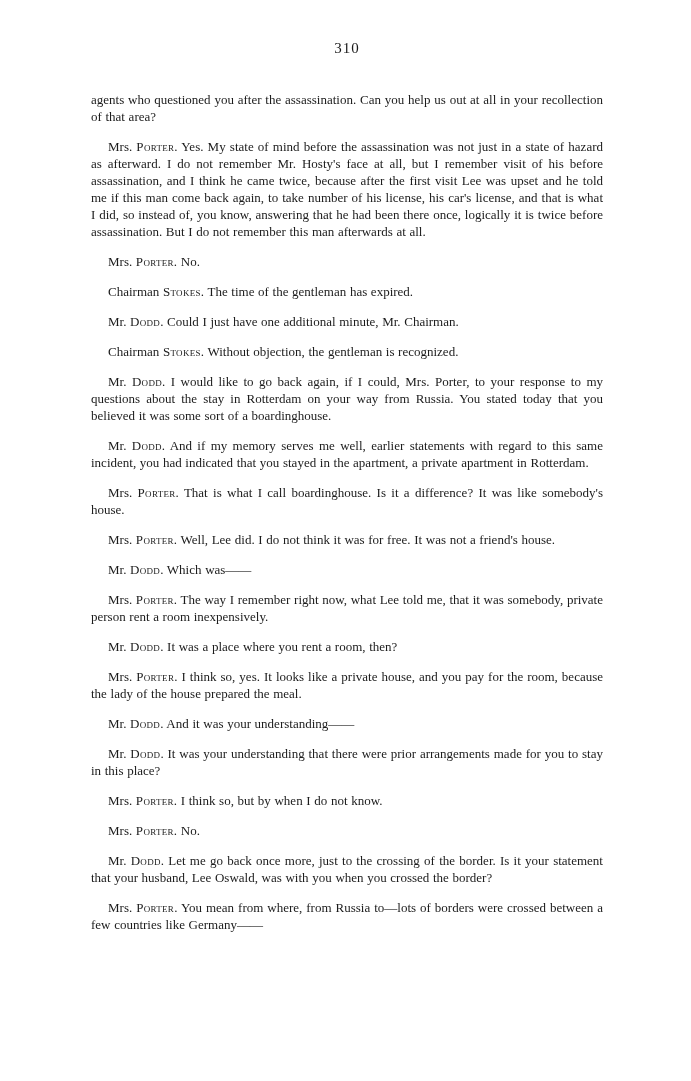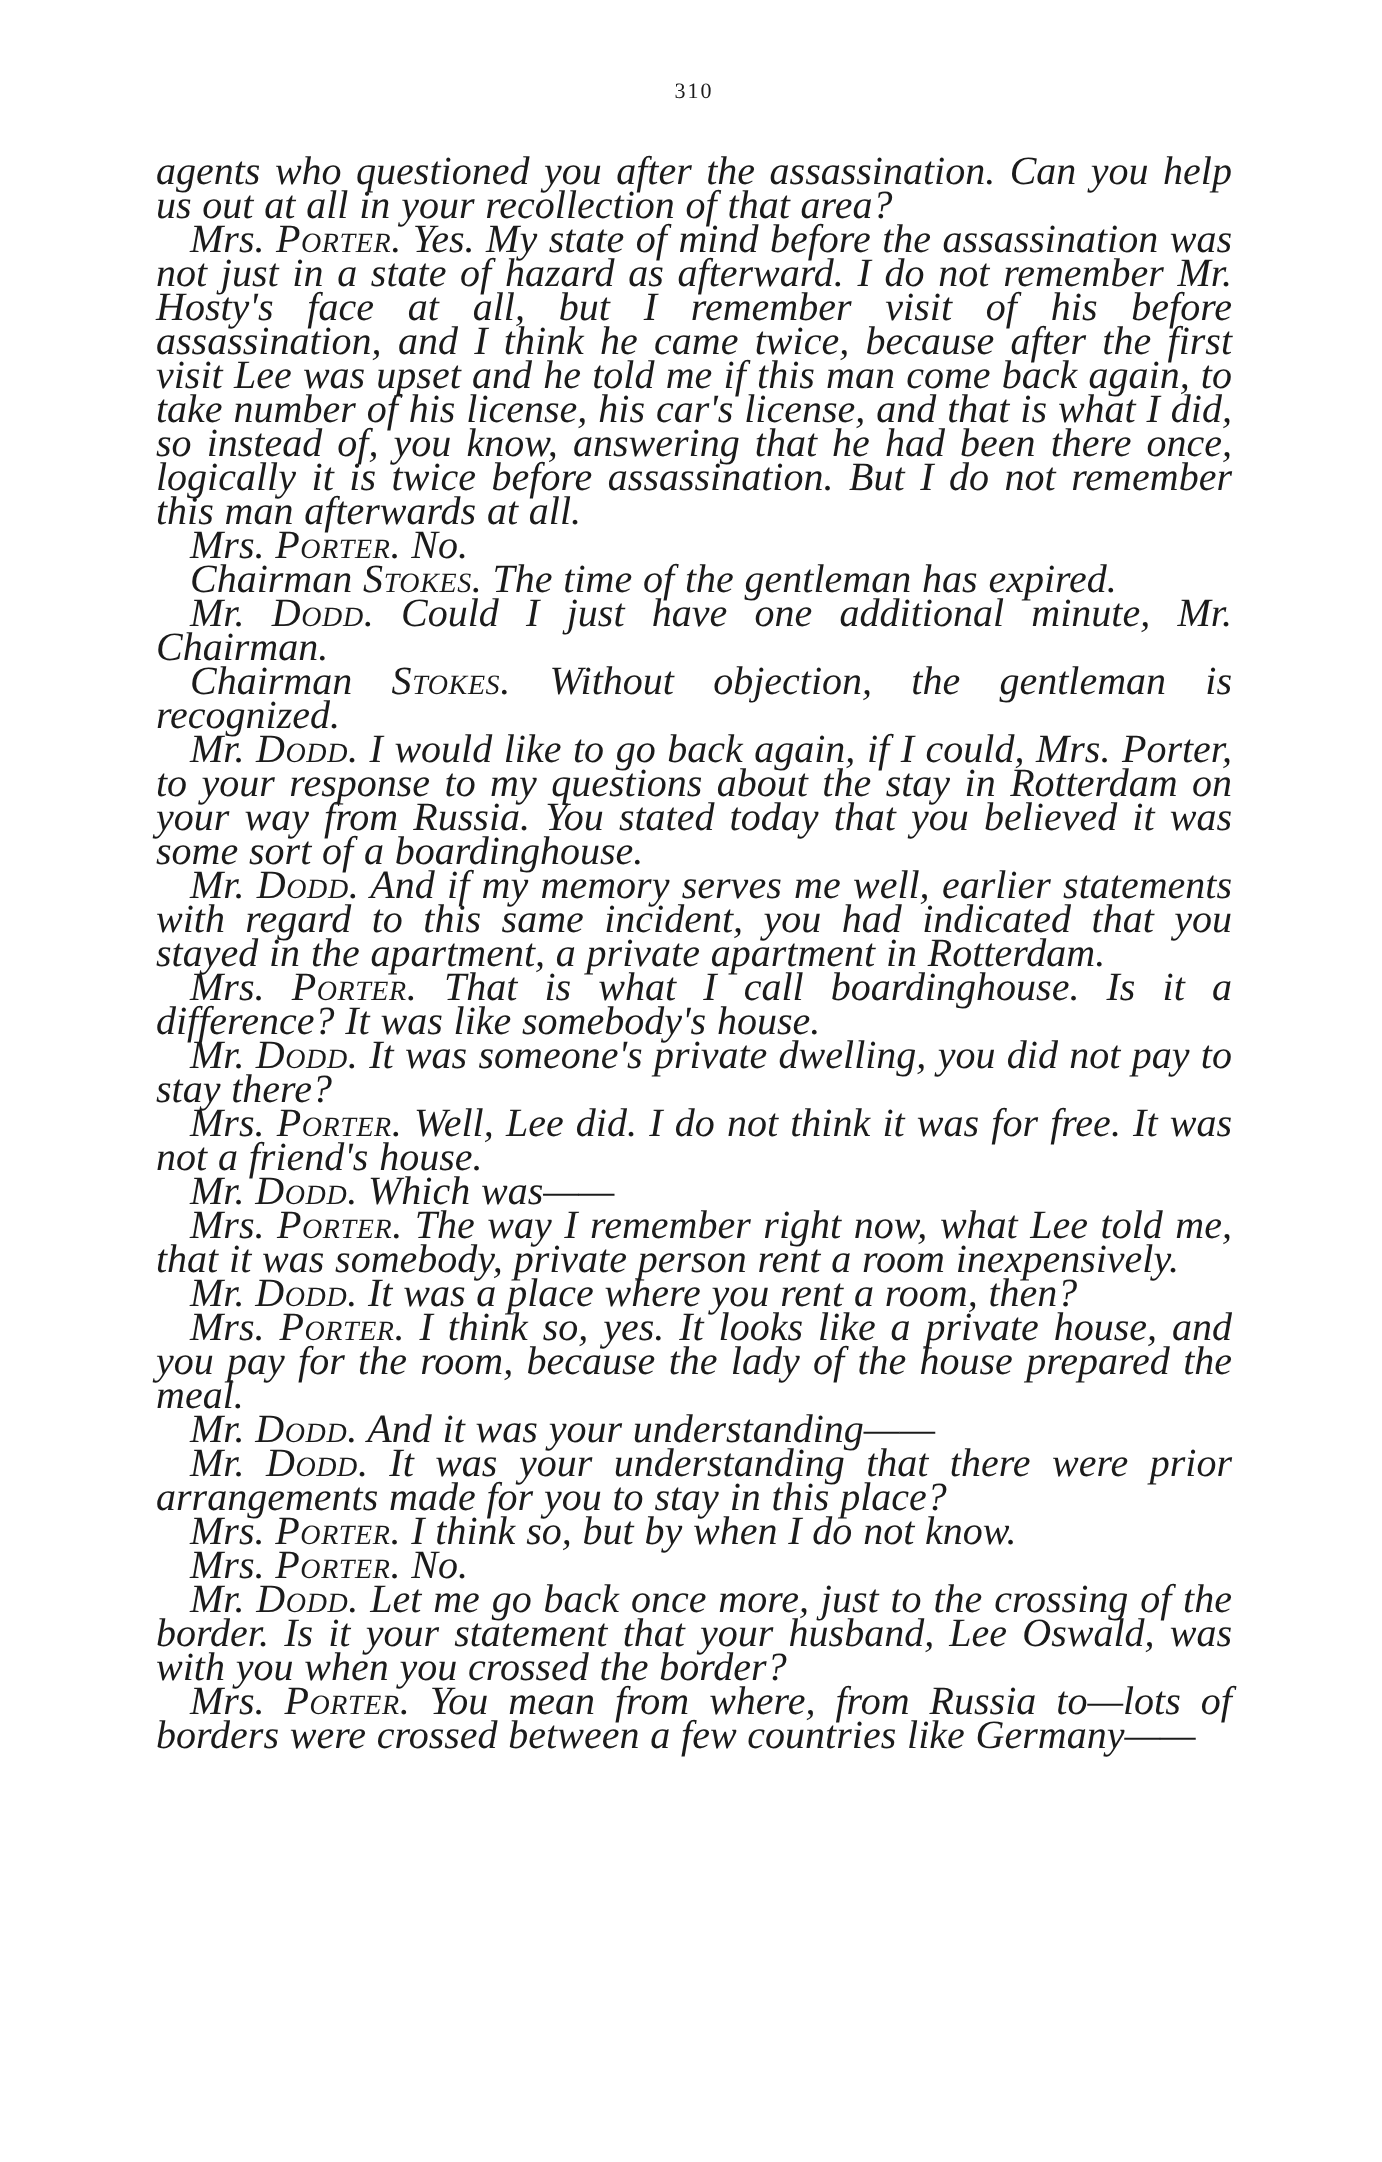--- a/index.html
+++ b/index.html
@@ -14,38 +14,37 @@
     overflow: hidden;
     font-family: "Liberation Serif", serif;
     color: #1b1b1b;
   }
   .page-number {
     position: absolute;
     top: 40px;
     left: 78px;
     width: 538px;
     text-align: center;
-    font-size: 11px;
+    font-size: 15px;
     letter-spacing: 1px;
   }
   .transcript-body {
     position: absolute;
     top: 78px;
     left: 78px;
     width: 538px;
   }
   p.para {
-    margin: 0;
+    margin: 13px;
     padding: 0;
-    font-size: 20px;
+    font-size: 13px;
     line-height: 17px;
     text-align: justify;
     text-indent: 17px;
     word-spacing: 0.4px;
-    font-style: italic;
   }
   p.para.no-indent {
     text-indent: 0;
   }
   .sc {
     font-variant: small-caps;
     letter-spacing: 0.3px;
   }
 </style>
 </head>
@@ -56,21 +55,20 @@
 <div class="transcript-body">
     <p class="para no-indent"><span>agents who questioned you after the assassination. Can you help us out at all in your recollection of that area?</span></p>
     <p class="para"><span>Mrs. </span><span class="sc">Porter</span><span>. Yes. My state of mind before the assassination was not just in a state of hazard as afterward. I do not remember Mr. Hosty's face at all, but I remember visit of his before assassination, and I think he came twice, because after the first visit Lee was upset and he told me if this man come back again, to take number of his license, his car's license, and that is what I did, so instead of, you know, answering that he had been there once, logically it is twice before assassination. But I do not remember this man afterwards at all.</span></p>
     <p class="para"><span>Mrs. </span><span class="sc">Porter</span><span>. No.</span></p>
     <p class="para"><span>Chairman </span><span class="sc">Stokes</span><span>. The time of the gentleman has expired.</span></p>
     <p class="para"><span>Mr. </span><span class="sc">Dodd</span><span>. Could I just have one additional minute, Mr. Chairman.</span></p>
     <p class="para"><span>Chairman </span><span class="sc">Stokes</span><span>. Without objection, the gentleman is recognized.</span></p>
     <p class="para"><span>Mr. </span><span class="sc">Dodd</span><span>. I would like to go back again, if I could, Mrs. Porter, to your response to my questions about the stay in Rotterdam on your way from Russia. You stated today that you believed it was some sort of a boardinghouse.</span></p>
     <p class="para"><span>Mr. </span><span class="sc">Dodd</span><span>. And if my memory serves me well, earlier statements with regard to this same incident, you had indicated that you stayed in the apartment, a private apartment in Rotterdam.</span></p>
     <p class="para"><span>Mrs. </span><span class="sc">Porter</span><span>. That is what I call boardinghouse. Is it a difference? It was like somebody's house.</span></p>
-    <p class="para"><span>Mr. </span><span class="sc">Dodd</span><span>. It was someone's private dwelling, you did not pay to stay there?</span></p>
     <p class="para"><span>Mrs. </span><span class="sc">Porter</span><span>. Well, Lee did. I do not think it was for free. It was not a friend's house.</span></p>
     <p class="para"><span>Mr. </span><span class="sc">Dodd</span><span>. Which was——</span></p>
     <p class="para"><span>Mrs. </span><span class="sc">Porter</span><span>. The way I remember right now, what Lee told me, that it was somebody, private person rent a room inexpensively.</span></p>
     <p class="para"><span>Mr. </span><span class="sc">Dodd</span><span>. It was a place where you rent a room, then?</span></p>
     <p class="para"><span>Mrs. </span><span class="sc">Porter</span><span>. I think so, yes. It looks like a private house, and you pay for the room, because the lady of the house prepared the meal.</span></p>
     <p class="para"><span>Mr. </span><span class="sc">Dodd</span><span>. And it was your understanding——</span></p>
     <p class="para"><span>Mr. </span><span class="sc">Dodd</span><span>. It was your understanding that there were prior arrangements made for you to stay in this place?</span></p>
     <p class="para"><span>Mrs. </span><span class="sc">Porter</span><span>. I think so, but by when I do not know.</span></p>
     <p class="para"><span>Mrs. </span><span class="sc">Porter</span><span>. No.</span></p>
     <p class="para"><span>Mr. </span><span class="sc">Dodd</span><span>. Let me go back once more, just to the crossing of the border. Is it your statement that your husband, Lee Oswald, was with you when you crossed the border?</span></p>

